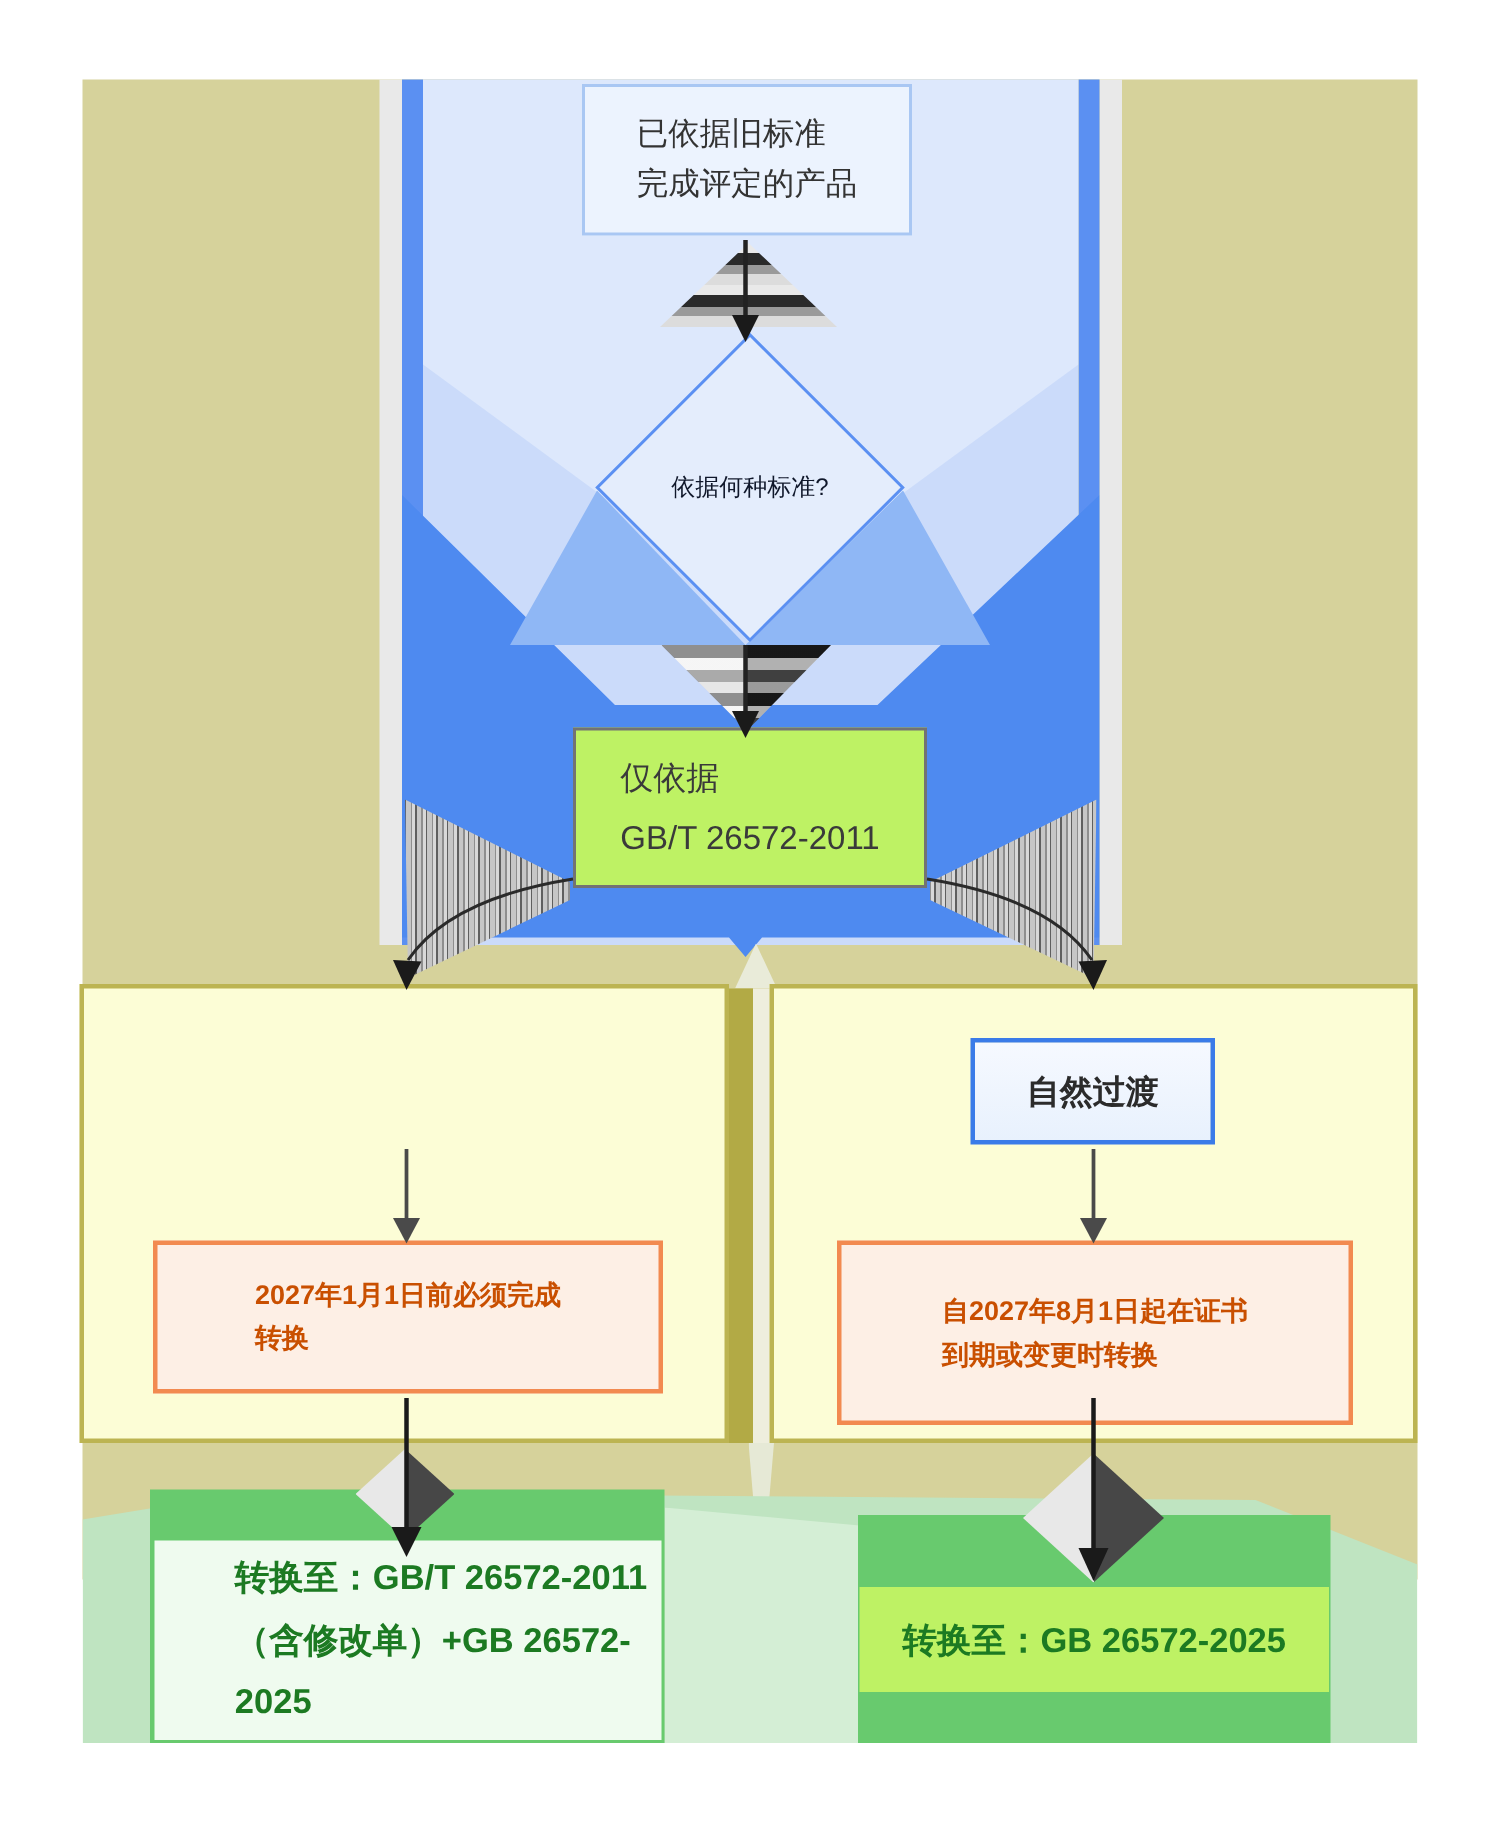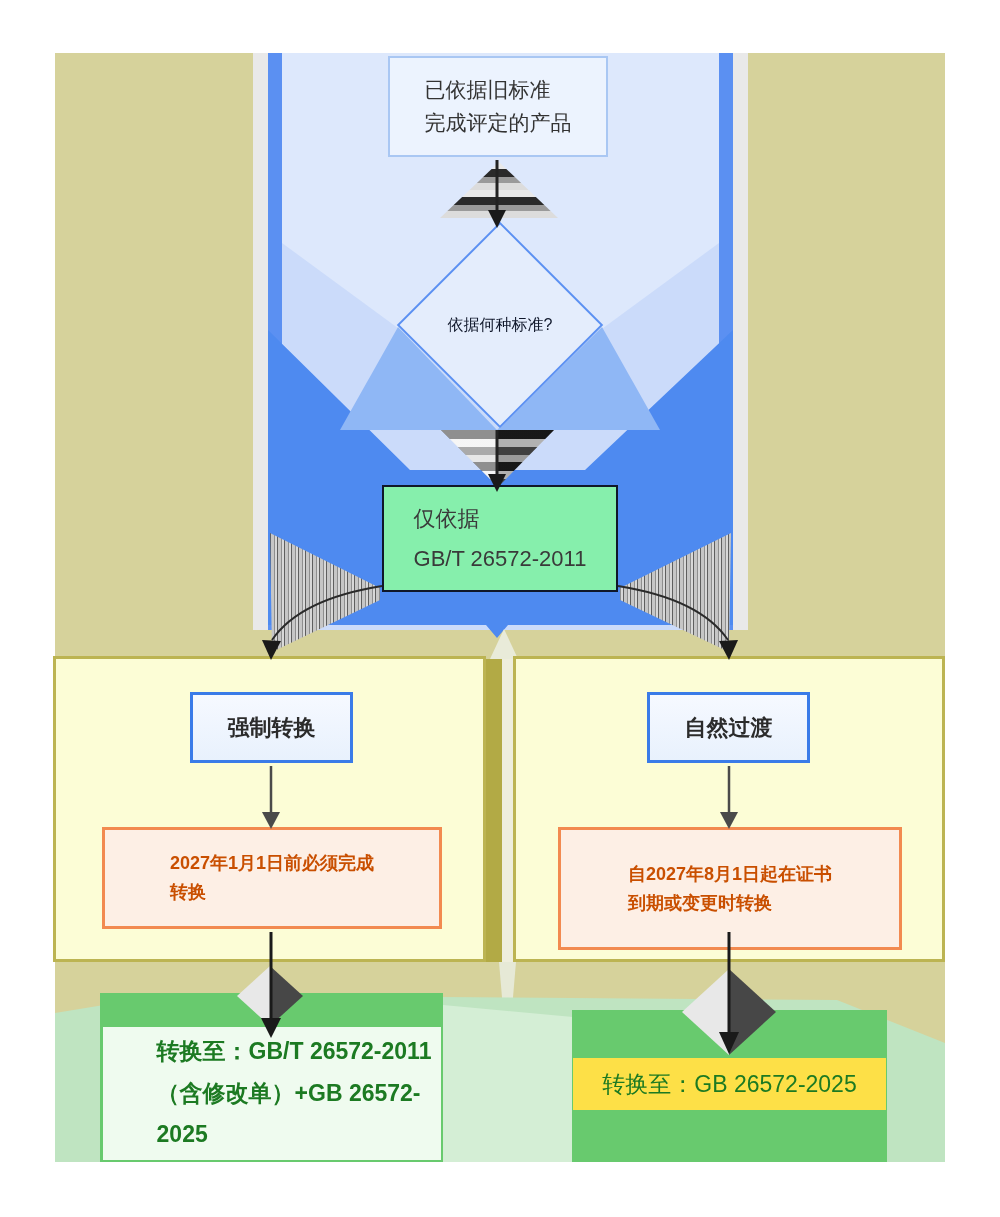--- a/index.html
+++ b/index.html
@@ -47,21 +47,21 @@
   .gap-lower{left:499px;top:962px;width:17px;height:76px;background:#e6e9d6;
     clip-path:polygon(0 0,100% 0,62% 100%,38% 100%);}
 
   
   .start-box{left:388px;top:56px;width:220px;height:101px;background:#ecf3fe;border:2px solid #a9c7f3;
     font-size:21px;color:#333;line-height:1.55;}
   .diamond-wrap{left:398px;top:223px;width:204px;height:204px;}
   .diamond-shape{left:29px;top:29px;width:146px;height:146px;background:#e4edfc;border:2px solid #5b90f2;
     transform:rotate(45deg);}
   .diamond-label{left:0;top:0;width:204px;height:204px;font-size:16px;color:#0f172a;font-weight:400;}
-  .condition-box{left:382px;top:485px;width:236px;height:107px;background:#86efac;border:2px solid #0f172a;
+  .condition-box{left:382px;top:485px;width:236px;height:107px;background:#bef264;border:2px solid #737373;
     font-size:22px;color:#3a3a3a;font-weight:500;line-height:1.8;}
 
   
   .panel{background:#fcfdd6;border:3px solid #bcb452;}
   .panel-left{left:53px;top:656px;width:433px;height:306px;}
   .panel-right{left:513px;top:656px;width:432px;height:306px;}
   .label-box{width:163px;height:71px;background:linear-gradient(#f6f9ff,#e8f1fd);border:3px solid #3a7be8;
     font-size:22px;font-weight:700;color:#2b2b2b;}
   .label-left{left:190px;top:692px;}
   .label-right{left:647px;top:692px;}
@@ -71,22 +71,22 @@
 
   
   .green-backdrop{left:55px;top:995px;width:890px;height:167px;background:#bfe4c1;
     clip-path:polygon(0 18px,110px 0,782px 5px,890px 48px,890px 167px,0 167px);}
   .green-mid-light{left:443px;top:995px;width:130px;height:167px;background:#d4eed5;
     clip-path:polygon(0 10px,100% 22px,100% 100%,0 100%);}
   .green-panel-left{left:100px;top:993px;width:343px;height:169px;background:#68ca6e;}
   .green-inner-left{left:103px;top:1027px;width:338px;height:133px;background:#effbef;
     font-size:23px;font-weight:700;color:#1c7a22;line-height:1.8;padding-left:44px;}
   .green-panel-right{left:572px;top:1010px;width:315px;height:152px;background:#68ca6e;}
-  .green-inner-right{left:573px;top:1058px;width:313px;height:52px;background:#fde047;
-    font-size:23px;font-weight:400;color:#1c7a22;}
+  .green-inner-right{left:573px;top:1058px;width:313px;height:70px;background:#bef264;
+    font-size:23px;font-weight:700;color:#1c7a22;}
 
   
   .gd{clip-path:polygon(50% 0,100% 50%,50% 100%,0 50%);background:linear-gradient(90deg,#e8e8e8 50%,#474747 50%);}
   .gd-left{left:237px;top:966px;width:66px;height:60px;}
   .gd-right{left:682px;top:969px;width:94px;height:86px;}
 
   svg.arrows{position:absolute;left:0;top:0;pointer-events:none;}
 </style>
 </head>
 <body>
@@ -122,21 +122,20 @@
     <div class="diamond-shape"></div>
     <div class="diamond-label txt">依据何种标准?</div>
   </div>
 
   <div class="condition-box txt">仅依据
 GB/T 26572-2011</div>
 
   <div class="panel panel-left"></div>
   <div class="panel panel-right"></div>
 
-  <div class="label-box label-left txt">强制转换</div>
   <div class="label-box label-right txt">自然过渡</div>
 
   <div class="deadline-box deadline-left txt">2027年1月1日前必须完成
 转换</div>
   <div class="deadline-box deadline-right txt">自2027年8月1日起在证书
 到期或变更时转换</div>
 
   <div class="green-backdrop"></div>
   <div class="green-mid-light"></div>
   <div class="green-panel-left"></div>

